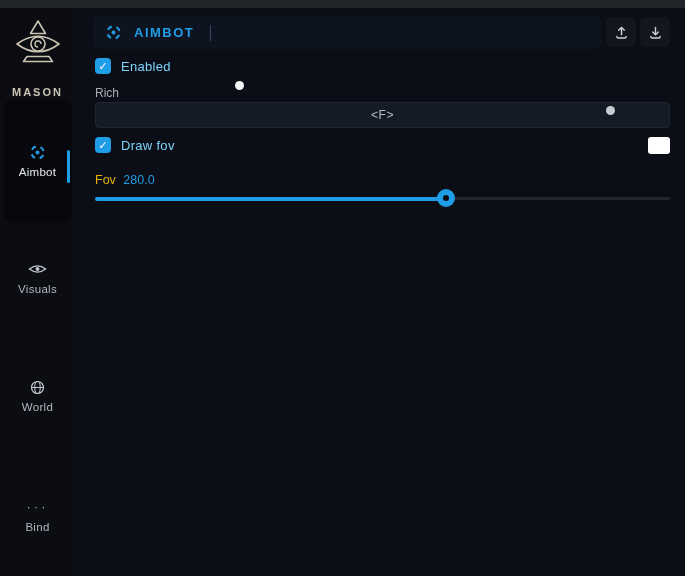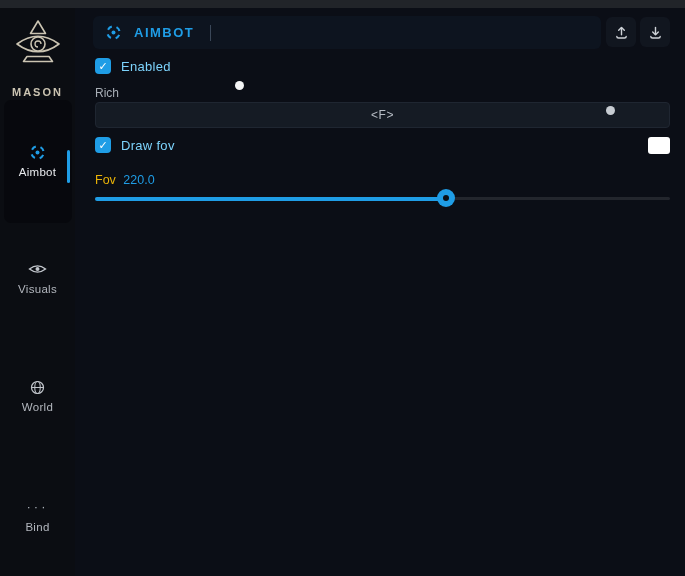--- a/index.html
+++ b/index.html
@@ -183,21 +183,21 @@
     <div class="bind-dot"></div>
 
     <div class="checkbox-row" style="top:129px;">
       <span class="checkbox"></span>
       <span class="checkbox-label">Draw fov</span>
     </div>
     <div class="swatch" style="background: rgb(255, 255, 255);"></div>
 
     <div class="fov-label-row">
       <span class="fov-label">Fov</span>
-      <span class="fov-value">220.0</span>
+      <span class="fov-value">280.0</span>
     </div>
 
     <div class="slider">
       <div class="slider-track"></div>
       <div class="slider-fill" id="fov-fill" style="width: 61%;"></div>
       <div class="slider-knob" id="fov-knob" style="left: calc(61% - 9px);"></div>
     </div>
   </div>
 </div>
 

